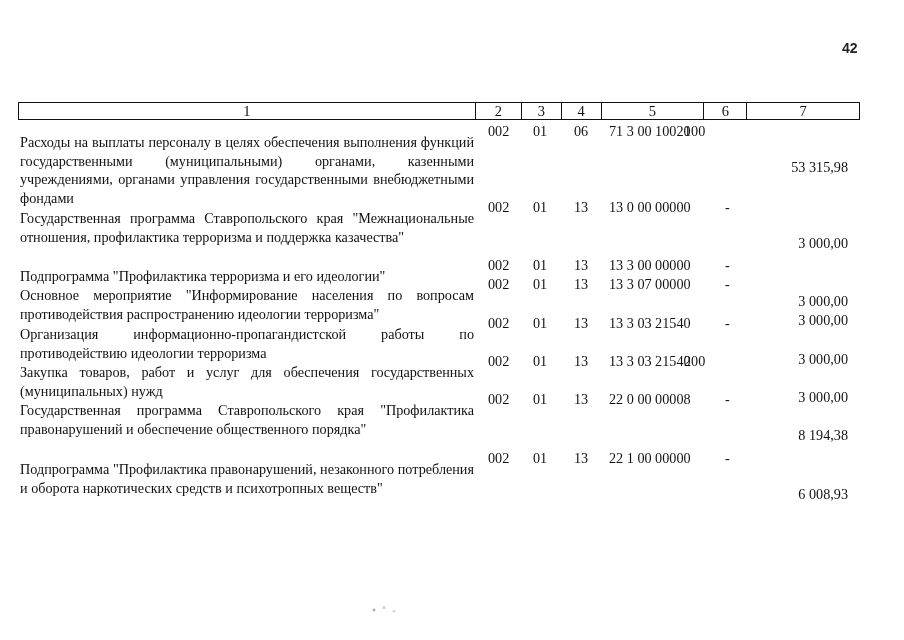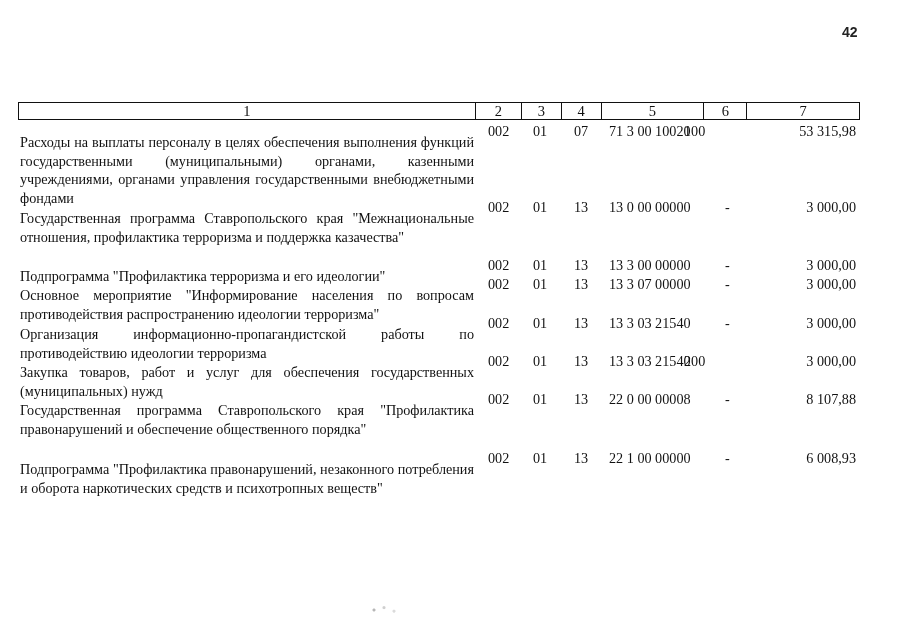--- a/index.html
+++ b/index.html
@@ -2,21 +2,21 @@
 <html><head>
 <meta charset="utf-8">
 <style>
   html, body { margin: 0; padding: 0; background: #ffffff; }
   body {
     width: 904px; height: 640px; position: relative; overflow: hidden;
     font-family: "Liberation Serif", "DejaVu Serif", serif;
     color: #111;
   }
   .page-number {
-    position: absolute; left: 842px; top: 24px;
+    position: absolute; left: 842px; top: 40px;
     font-family: "Liberation Sans", "DejaVu Sans", sans-serif;
     font-weight: bold; font-size: 14px; color: #222;
   }
   .header-row {
     position: absolute; left: 18px; top: 102px; height: 18px; width: 842px;
     border: 1.5px solid #111; box-sizing: border-box;
     display: flex;
   }
   .hcell {
     box-sizing: border-box; border-right: 1.5px solid #111;
@@ -40,21 +40,21 @@
     text-align: justify; text-align-last: left;
   }
   .row .v {
     position: absolute; top: 0; white-space: nowrap;
   }
   .v.col2 { left: 470px; }
   .v.col3 { left: 515px; }
   .v.col4 { left: 556px; }
   .v.col5 { left: 591px; }
   .v.col6 { left: 666px; }
-  .v.col7 { right: 4px; text-align: left; }
+  .v.col7 { right: 12px; text-align: left; margin-top: 36px; }
   .v.col6.dash { left: 707px; }
 
   .speck {
     position: absolute; left: 366px; top: 604px; width: 40px; height: 12px;
     background: radial-gradient(circle at 20% 50%, #999 0 1px, transparent 2px),
                 radial-gradient(circle at 45% 30%, #bbb 0 1px, transparent 2px),
                 radial-gradient(circle at 70% 60%, #ccc 0 1px, transparent 2px);
     opacity: 0.7;
   }
 </style>
@@ -70,21 +70,21 @@
   <div class="hcell c4">4</div>
   <div class="hcell c5">5</div>
   <div class="hcell c6">6</div>
   <div class="hcell c7">7</div>
 </div>
 
 <div class="row" style="top:122px;">
   <div class="desc">Расходы на выплаты персоналу в целях обеспечения выполнения функций государственными (муниципальными) органами, казенными учреждениями, органами управления государственными внебюджетными фондами</div>
   <div class="v col2">002</div>
   <div class="v col3">01</div>
-  <div class="v col4">07</div>
+  <div class="v col4">06</div>
   <div class="v col5">71 3 00 10020</div>
   <div class="v col6">100</div>
   <div class="v col7">53 315,98</div>
 </div>
 
 <div class="row" style="top:198px;">
   <div class="desc">Государственная программа Ставропольского края "Межнациональные отношения, профилактика терроризма и поддержка казачества"</div>
   <div class="v col2">002</div>
   <div class="v col3">01</div>
   <div class="v col4">13</div>
@@ -133,21 +133,21 @@
   <div class="v col7">3 000,00</div>
 </div>
 
 <div class="row" style="top:390px;">
   <div class="desc">Государственная программа Ставропольского края "Профилактика правонарушений и обеспечение общественного порядка"</div>
   <div class="v col2">002</div>
   <div class="v col3">01</div>
   <div class="v col4">13</div>
   <div class="v col5">22 0 00 00008</div>
   <div class="v col6 dash">-</div>
-  <div class="v col7">8 107,88</div>
+  <div class="v col7">8 194,38</div>
 </div>
 
 <div class="row" style="top:449px;">
   <div class="desc">Подпрограмма "Профилактика правонарушений, незаконного потребления и оборота наркотических средств и психотропных веществ"</div>
   <div class="v col2">002</div>
   <div class="v col3">01</div>
   <div class="v col4">13</div>
   <div class="v col5">22 1 00 00000</div>
   <div class="v col6 dash">-</div>
   <div class="v col7">6 008,93</div>

